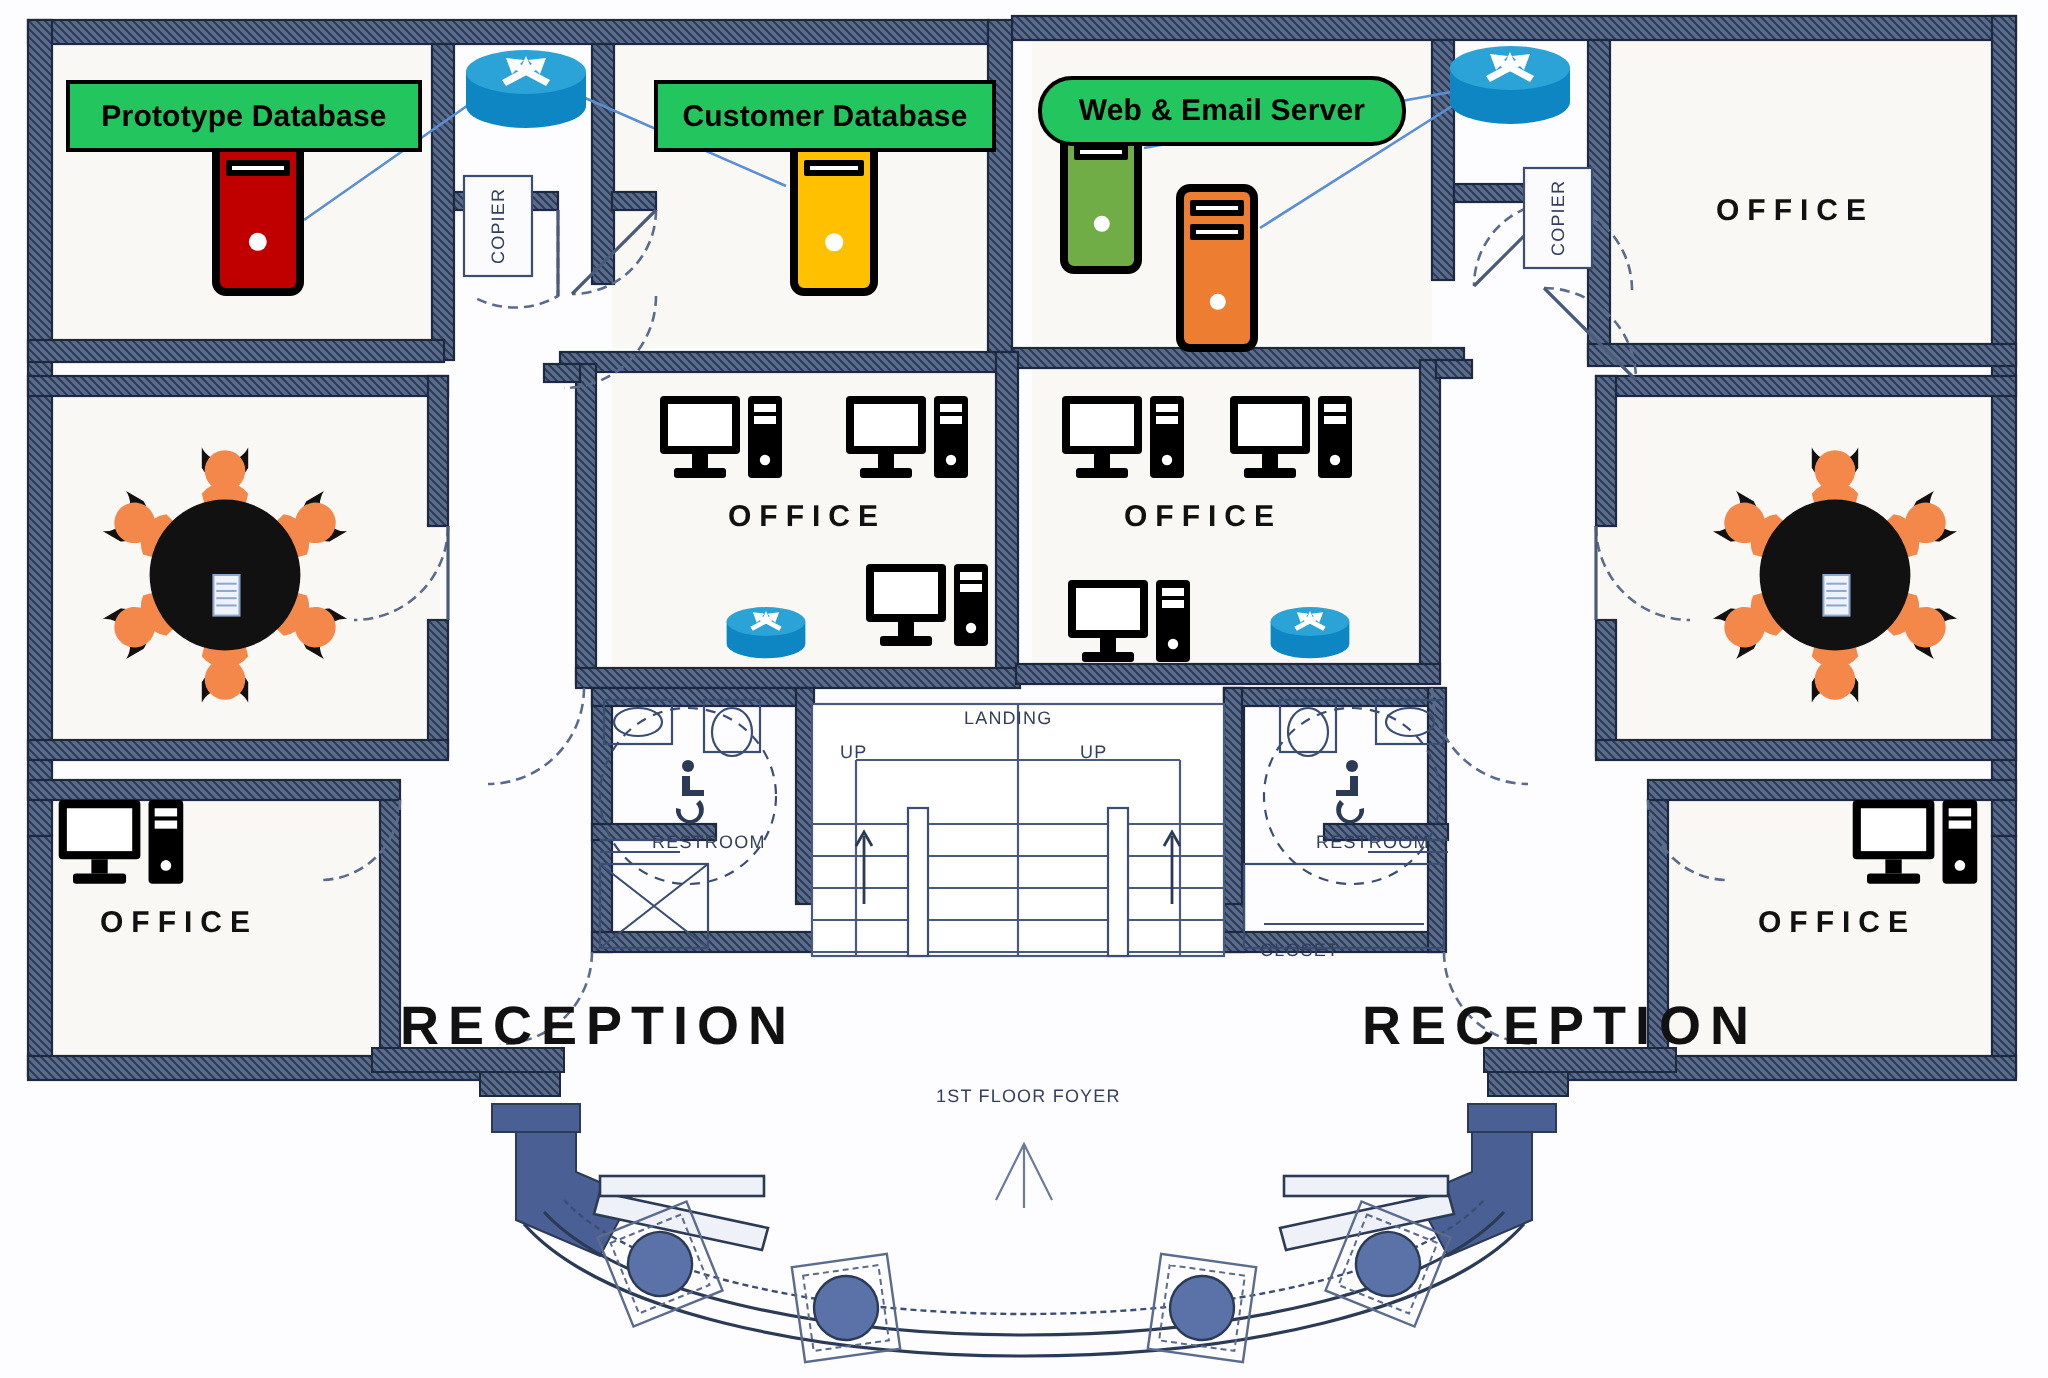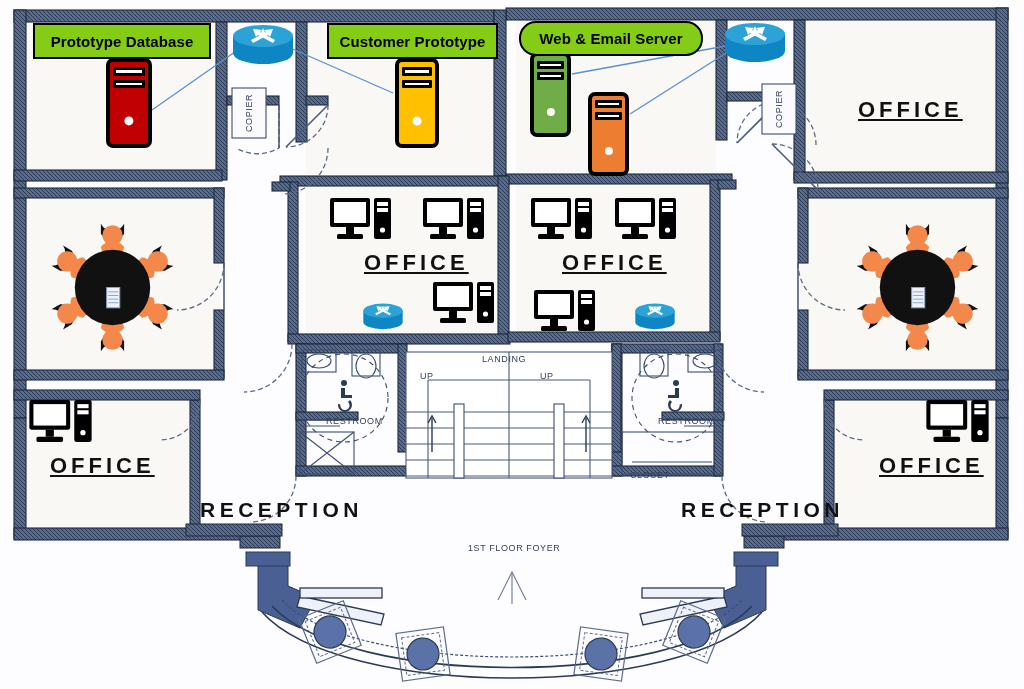--- a/index.html
+++ b/index.html
@@ -3,25 +3,25 @@
 <meta charset="utf-8">
 <title>Network Floor Plan</title>
 <style>
   html,body{margin:0;padding:0;background:#fff;}
   body{font-family:"Liberation Sans",sans-serif;}
   #stage{position:relative;width:1024px;height:689px;background:#fdfdff;overflow:hidden;}
   #fp{position:absolute;left:0;top:0;width:1024px;height:689px;}
 
   
   .callout{
-    position:absolute;background:#84cc16;border:2px solid #000;
+    position:absolute;background:#22c55e;border:2px solid #000;
     font-family:"Liberation Sans",sans-serif;font-weight:bold;
     font-size:15px;color:#000;letter-spacing:.1px;
     display:flex;align-items:center;justify-content:center;
-    white-space:nowrap;z-index:40;
+    white-space:nowrap;z-index:40;margin-top:17px;
   }
 
   
   .server{position:absolute;z-index:35;}
   .server .body{
     position:absolute;left:0;top:0;width:100%;height:100%;
     border:4px solid #000;border-radius:7px;box-sizing:border-box;
   }
   .server .bar{
     position:absolute;left:16%;width:68%;height:9.5%;
@@ -45,22 +45,22 @@
   
   .conf{position:absolute;z-index:30;}
   .conf svg{display:block;width:100%;height:100%;}
 
   
   .roomlabel{
     position:absolute;z-index:25;color:#111;
     font-family:"Liberation Sans",sans-serif;
     font-weight:bold;letter-spacing:3px;white-space:nowrap;
   }
-  .roomlabel.office{font-size:22px;letter-spacing:4px;text-decoration:underline;}
-  .roomlabel.reception{font-size:21px;letter-spacing:4.5px;}
+  .roomlabel.office{font-size:15px;letter-spacing:4px;}
+  .roomlabel.reception{font-size:27px;letter-spacing:4.5px;}
 
   
   #links{position:absolute;left:0;top:0;width:1024px;height:689px;z-index:20;}
 </style>
 </head>
 <body>
 
 <div id="stage" style="background: rgb(253, 253, 255);">
 
   <svg id="fp" viewBox="0 0 1024 689">
@@ -622,16 +622,16 @@
     <div class="dot"></div>
   </div>
   <div class="server" id="sv3" style="left:588px;top:92px;width:41px;height:84px;">
     <div class="body" id="sv3b" style="background: rgb(237, 125, 49);"></div>
     <div class="bar b1"></div>
     <div class="bar b2"></div>
     <div class="dot"></div>
   </div>
 
   <div class="callout" style="left:33px;top:23px;width:174px;height:32px;">Prototype Database</div>
-  <div class="callout" style="left:327px;top:23px;width:167px;height:32px;">Customer Prototype</div>
+  <div class="callout" style="left:327px;top:23px;width:167px;height:32px;">Customer Database</div>
   <div class="callout" style="left:519px;top:21px;width:180px;height:31px;border-radius:17px;">Web &amp; Email Server</div>
 
 </div>
 
 </body></html>

